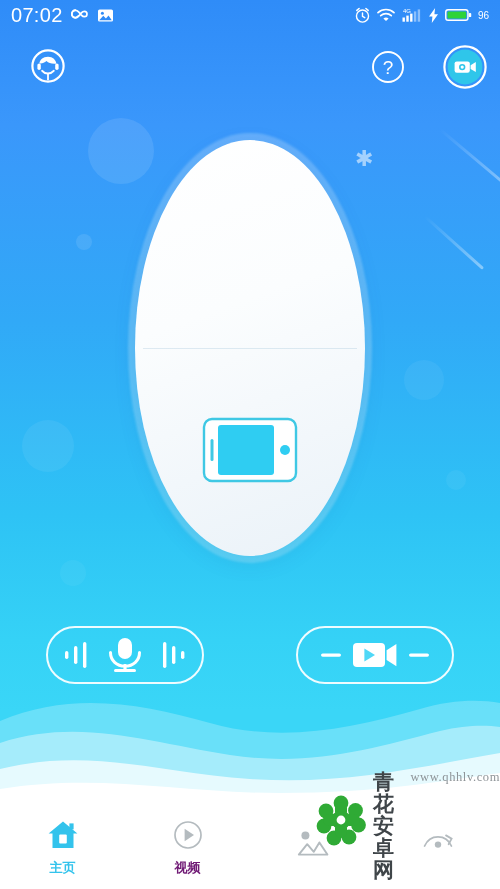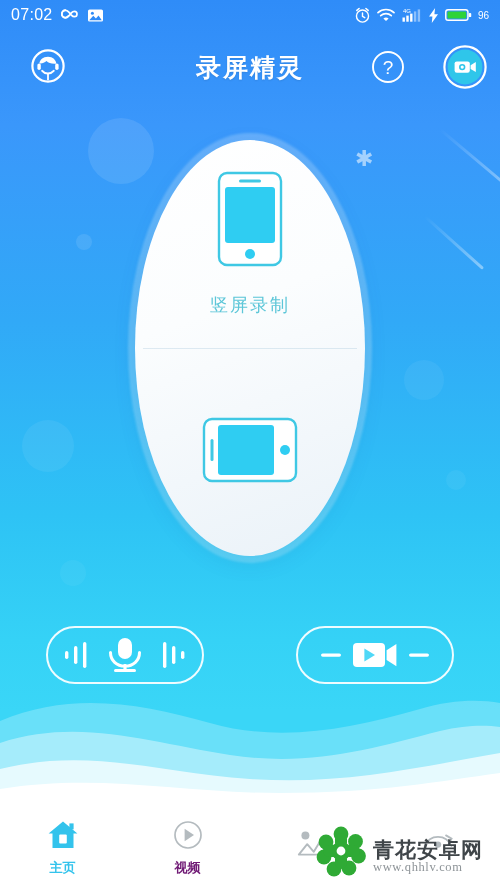--- a/index.html
+++ b/index.html
@@ -29,21 +29,21 @@
     font-size:22px; line-height:1;
   }
 
   
   .statusbar {
     position:absolute; top:0; left:0; width:500px; height:30px;
     display:flex; align-items:center; justify-content:space-between;
     padding:0 11px; color:#fff; z-index:20;
   }
   .sb-left { display:flex; align-items:center; gap:7px; }
-  .sb-time { font-size:16px; letter-spacing:.3px; }
+  .sb-time { font-size:20px; letter-spacing:.3px; }
   .sb-right { display:flex; align-items:center; gap:6px; }
   .sb-batt-num { font-size:10px; }
   .ico { display:block; }
 
   
   .header {
     position:absolute; top:34px; left:0; width:500px; height:66px;
     display:flex; align-items:center; z-index:20;
   }
   .hdr-avatar { position:absolute; left:26px; top:10px; width:44px; height:44px; }
@@ -109,21 +109,21 @@
     align-items:center; justify-content:center; gap:5px; cursor:pointer;
   }
   .nav-label { font-size:13px; color:#701a75; }
   .nav-item.active .nav-label { color:#33c3ec; }
 
   
   .watermark {
     position:absolute; left:315px; bottom:8px; z-index:30;
     display:flex; align-items:center; gap:6px; pointer-events:none;
   }
-  .wm-text { display:flex; flex-direction:column; line-height:1.05;margin-top:8px; }
+  .wm-text { display:flex; flex-direction:row; line-height:1.05;margin-top:8px; }
   .wm-cn { font-size:21px; font-weight:bold; color:#3f4549; letter-spacing:1px; }
   .wm-url { font-size:12.5px; color:#8e9498; letter-spacing:.6px;font-family:Liberation Serif, serif; }
 </style>
 </head>
 <body>
 
 <div id="app">
 
   <div class="bubble" style="left:88px;top:118px;width:66px;height:66px;"></div>
   <div class="bubble" style="left:76px;top:234px;width:16px;height:16px;"></div>
@@ -199,21 +199,20 @@
       <svg width="44" height="44" viewBox="0 0 44 44">
         <circle cx="22" cy="22" r="15.6" fill="none" stroke="#fff" stroke-width="2.2"></circle>
         <path d="M22 12.8c-5.2 0-8.2 3.3-8.6 6.6 2.6.4 5-.6 7.1-2.3 2.2 2 5.4 3.1 9.9 2.6-.5-3.6-3.4-6.9-8.4-6.9z" fill="#fff"></path>
         <rect x="11.4" y="19.4" width="3.4" height="6.6" rx="1.7" fill="#fff"></rect>
         <rect x="29.2" y="19.4" width="3.4" height="6.6" rx="1.7" fill="#fff"></rect>
         <path d="M16.2 26.8c1.6 1.9 3.4 2.8 5.6 2.8 2.3 0 4.2-.9 5.9-2.8" fill="none" stroke="#fff" stroke-width="2" stroke-linecap="round"></path>
         <path d="M22 29.6v6.6" fill="none" stroke="#fff" stroke-width="1.8"></path>
       </svg>
     </div>
 
-    <div class="hdr-title">录屏精灵</div>
 
     <div class="hdr-help">
       <svg width="36" height="36" viewBox="0 0 36 36">
         <circle cx="18" cy="18" r="15" fill="none" stroke="#fff" stroke-width="1.9"></circle>
         <text x="18" y="25" text-anchor="middle" font-size="19" fill="#fff" font-family="Liberation Sans, sans-serif">?</text>
       </svg>
     </div>
 
     <div class="hdr-rec">
       <svg width="44" height="44" viewBox="0 0 44 44">
@@ -225,31 +224,20 @@
           <circle cx="19.2" cy="22.1" r="3.2" fill="#2fc6ea"></circle>
           <circle cx="19.2" cy="22.1" r="1.6" fill="#fff"></circle>
         </g>
       </svg>
     </div>
   </div>
 
   <div class="capsule-halo"></div>
   <div class="capsule">
 
-    <div class="capsule-half half-top">
-      <span>
-        <svg width="66" height="96" viewBox="0 0 66 96">
-          <rect x="2" y="2" width="62" height="92" rx="8" fill="#fff" stroke="#3fc8e4" stroke-width="2.4"></rect>
-          <rect x="22" y="8.5" width="22" height="3" rx="1.5" fill="#3fc8e4"></rect>
-          <rect x="8" y="16" width="50" height="56" rx="3" fill="#2fcdf2"></rect>
-          <circle cx="33" cy="83" r="5" fill="#2fcdf2"></circle>
-        </svg>
-      </span>
-      <span class="mode-label">竖屏录制</span>
-    </div>
 
     <div class="capsule-divider"></div>
 
     <div class="capsule-half half-bottom">
       <span>
         <svg width="96" height="66" viewBox="0 0 96 66">
           <rect x="2" y="2" width="92" height="62" rx="8" fill="#fff" stroke="#3fc8e4" stroke-width="2.4"></rect>
           <rect x="8.5" y="22" width="3" height="22" rx="1.5" fill="#3fc8e4"></rect>
           <rect x="16" y="8" width="56" height="50" rx="3" fill="#2fcdf2"></rect>
           <circle cx="83" cy="33" r="5" fill="#2fcdf2"></circle>

